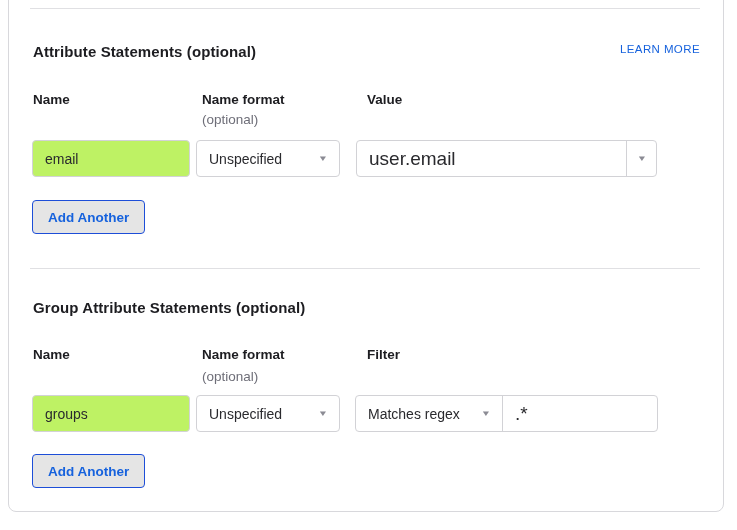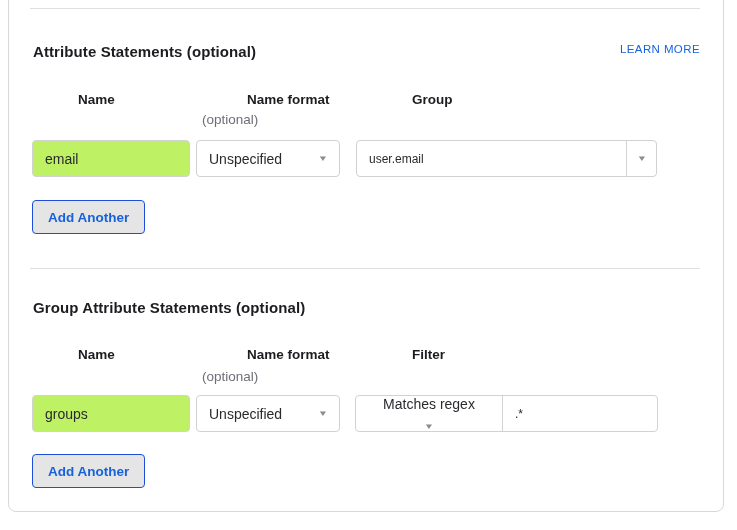--- a/index.html
+++ b/index.html
@@ -20,21 +20,21 @@
   .section-title{
     position:absolute;left:33px;
     font-size:15px;font-weight:bold;color:#1d1d21;letter-spacing:.1px;
   }
   .learn-more{
     position:absolute;top:43px;right:37px;
     font-size:11.5px;font-weight:normal;color:#1662dd;
     letter-spacing:.4px;cursor:pointer;text-decoration:none;
   }
   .col-header{
-    position:absolute;font-size:13.5px;font-weight:bold;color:#1d1d21;margin-left:45px;
+    position:absolute;font-size:13.5px;font-weight:bold;color:#1d1d21;
   }
   .col-hint{
     position:absolute;font-size:13.5px;color:#6e6e78;font-weight:normal;
   }
   .text-input{
     position:absolute;height:37px;box-sizing:border-box;
     border:1px solid #d2d2d6;border-radius:4px;background:#bef264;
     font-family:"Liberation Sans", sans-serif;
     font-size:14px;color:#2a2a2e;padding:0 12px;outline:none;
   }
@@ -49,30 +49,30 @@
     pointer-events:none;
   }
   .combo-group{
     position:absolute;height:37px;box-sizing:border-box;
     border:1px solid #d2d2d6;border-radius:4px;background:#fff;
     display:flex;align-items:stretch;overflow:hidden;
   }
   .combo-group .grp-input{
     flex:1;border:none;background:transparent;outline:none;
     font-family:"Liberation Sans", sans-serif;
-    font-size:12px;color:#2a2a2e;padding:0 12px;min-width:0;
+    font-size:19px;color:#2a2a2e;padding:0 12px;min-width:0;
   }
   .combo-group .grp-caret-seg{
     width:29px;border-left:1px solid #d2d2d6;
     display:flex;align-items:center;justify-content:center;cursor:pointer;
   }
   .combo-group .grp-select-seg{
     width:147px;border-right:1px solid #d2d2d6;box-sizing:border-box;
     display:flex;align-items:center;justify-content:space-between;
-    padding:0 12px;font-size:14px;color:#2a2a2e;cursor:pointer;flex-direction:column;
+    padding:0 12px;font-size:14px;color:#2a2a2e;cursor:pointer;
   }
   .add-btn{
     position:absolute;height:34px;box-sizing:border-box;
     background:#e5e5e5;border:1px solid #1d4ed8;border-radius:4px;
     color:#1662dd;font-family:"Liberation Sans", sans-serif;
     font-size:13.5px;font-weight:bold;padding:0 15px;cursor:pointer;
   }
 </style>
 </head>
 <body>
@@ -81,21 +81,21 @@
 
 <div class="divider" style="top:8px;"></div>
 
 <div class="section-title" style="top:43px;">Attribute Statements (optional)</div>
 
 <a class="learn-more">LEARN MORE</a>
 
 <div class="col-header" style="left:33px;top:92px;">Name</div>
 <div class="col-header" style="left:202px;top:92px;">Name format</div>
 <div class="col-hint" style="left:202px;top:112px;">(optional)</div>
-<div class="col-header" style="left:367px;top:92px;">Group</div>
+<div class="col-header" style="left:367px;top:92px;">Value</div>
 
 <input class="text-input" style="left: 32px; top: 140px; width: 158px;" value="email">
 
 <div class="select-box" style="left:196px;top:140px;width:144px;">
   <span>Unspecified</span>
   <span class="caret">▼</span>
 </div>
 
 <div class="combo-group" style="left:356px;top:140px;width:301px;">
   <input class="grp-input" value="user.email" style="">

